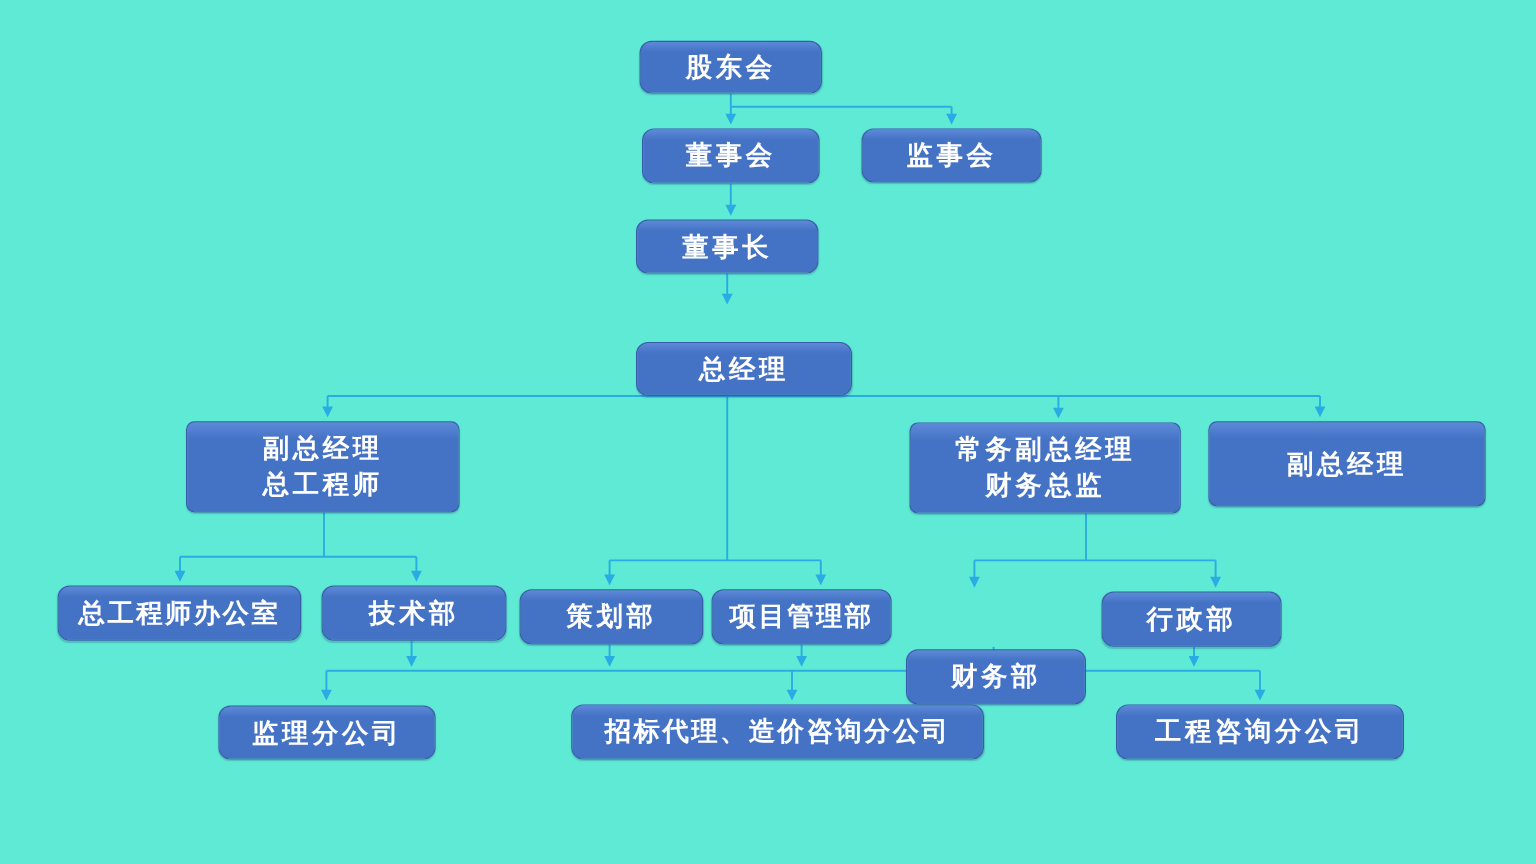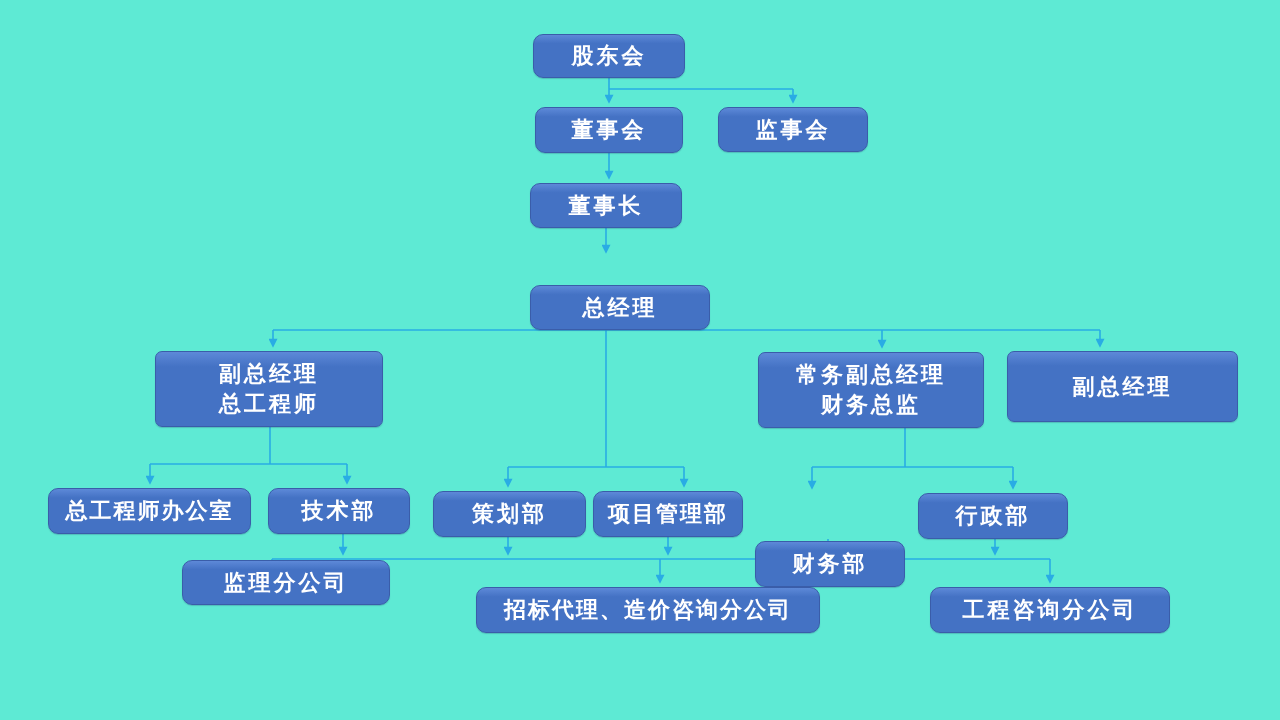--- a/index.html
+++ b/index.html
@@ -116,29 +116,29 @@
   <div class="node big" style="left:155px; top:351px; width:228px; height:76px;">副总经理
 总工程师</div>
 
   <div class="node big" style="left:758px; top:352px; width:226px; height:76px;">常务副总经理
 财务总监</div>
 
   <div class="node big" style="left:1007px; top:351px; width:231px; height:71px;">副总经理</div>
 
   <div class="node" style="left:48px; top:488px; width:203px; height:46px; letter-spacing:2px;">总工程师办公室</div>
 
-  <div class="node" style="left:268px; top:488px; width:142px; height:46px;">技术部</div>
+  <div class="node" style="left:268px; top:488px; width:154px; height:46px;">技术部</div>
 
   <div class="node" style="left:433px; top:491px; width:153px; height:46px;">策划部</div>
 
   <div class="node" style="left:593px; top:491px; width:150px; height:46px; letter-spacing:2px;">项目管理部</div>
 
   <div class="node" style="left:755px; top:493px; width:150px; height:46px;margin-top:48px;">财务部</div>
 
   <div class="node" style="left:918px; top:493px; width:150px; height:46px;">行政部</div>
 
-  <div class="node" style="left:182px; top:560px; width:208px; height:45px;">监理分公司</div>
+  <div class="node" style="left:182px; top:588px; width:181px; height:45px;">监理分公司</div>
 
   <div class="node" style="left:476px; top:587px; width:344px; height:46px; letter-spacing:2px;">招标代理、造价咨询分公司</div>
 
   <div class="node" style="left:930px; top:587px; width:240px; height:46px;">工程咨询分公司</div>
 
 </div>
 
 </body></html>

